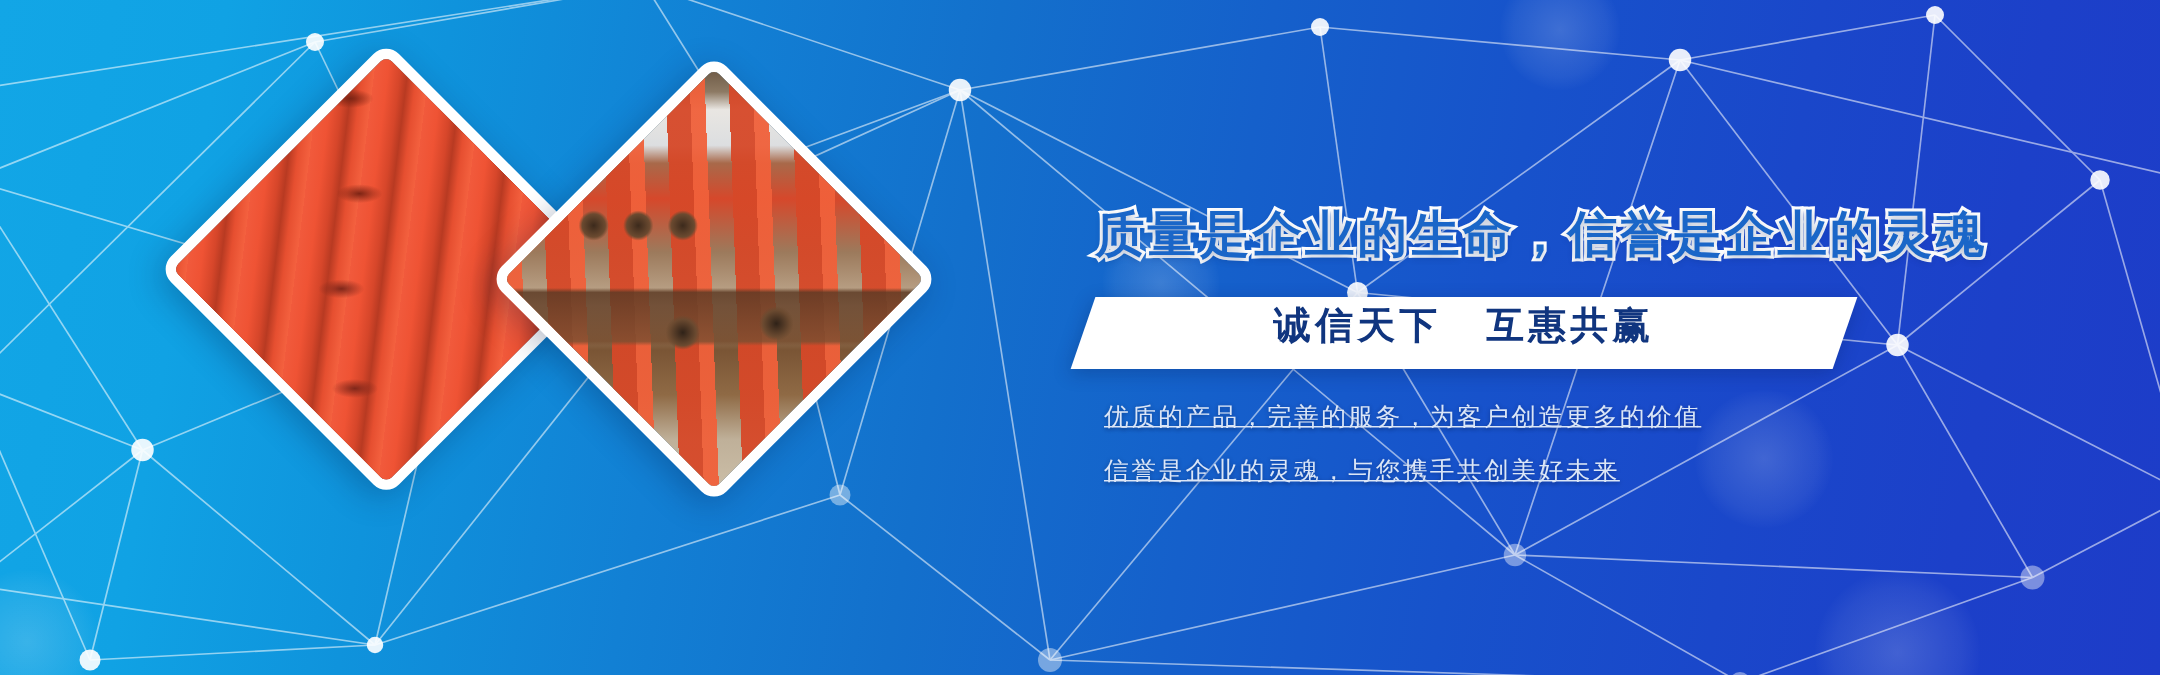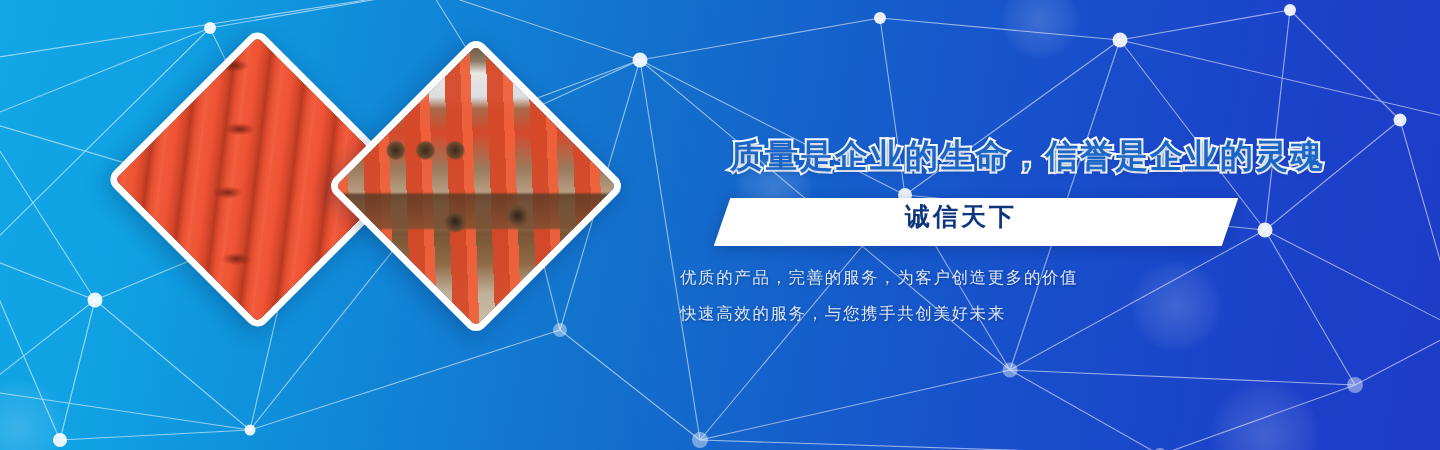--- a/index.html
+++ b/index.html
@@ -118,26 +118,27 @@
     display:flex;align-items:center;justify-content:center;
     color:#10357f;
     font-size:25px;font-weight:bold;
     letter-spacing:3px;
     white-space:nowrap;
   }
   #slogan-text .gap{display:inline-block;width:30px;}
 
   
   .subline{
-    position:absolute;left:680px;
+    position:absolute;left:736px;
     color:#dbe6f7;
     font-size:16.5px;
     letter-spacing:1.6px;
     white-space:nowrap;
     text-shadow:0 1px 3px rgba(5,25,75,.45);
+    text-decoration:underline;
   }
   #subline-1{top:267px;}
   #subline-2{top:303px;}
 </style>
 </head>
 <body>
 
 <div id="banner">
 
   <svg class="net" viewBox="0 0 1440 450" preserveAspectRatio="none">
@@ -236,18 +237,19 @@
   <div id="diamond-two" class="diamond">
     <div class="inner photo-warehouse"></div>
   </div>
 
   <div id="headline">质量是企业的生命，信誉是企业的灵魂</div>
 
   <div id="slogan-bar"></div>
   <div id="slogan-text">
     <span>诚信天下</span>
     <span class="gap"></span>
+    <span>互惠共赢</span>
   </div>
 
   <div class="subline" id="subline-1">优质的产品，完善的服务，为客户创造更多的价值</div>
-  <div class="subline" id="subline-2">快速高效的服务，与您携手共创美好未来</div>
+  <div class="subline" id="subline-2">信誉是企业的灵魂，与您携手共创美好未来</div>
 
 </div>
 
 </body></html>

